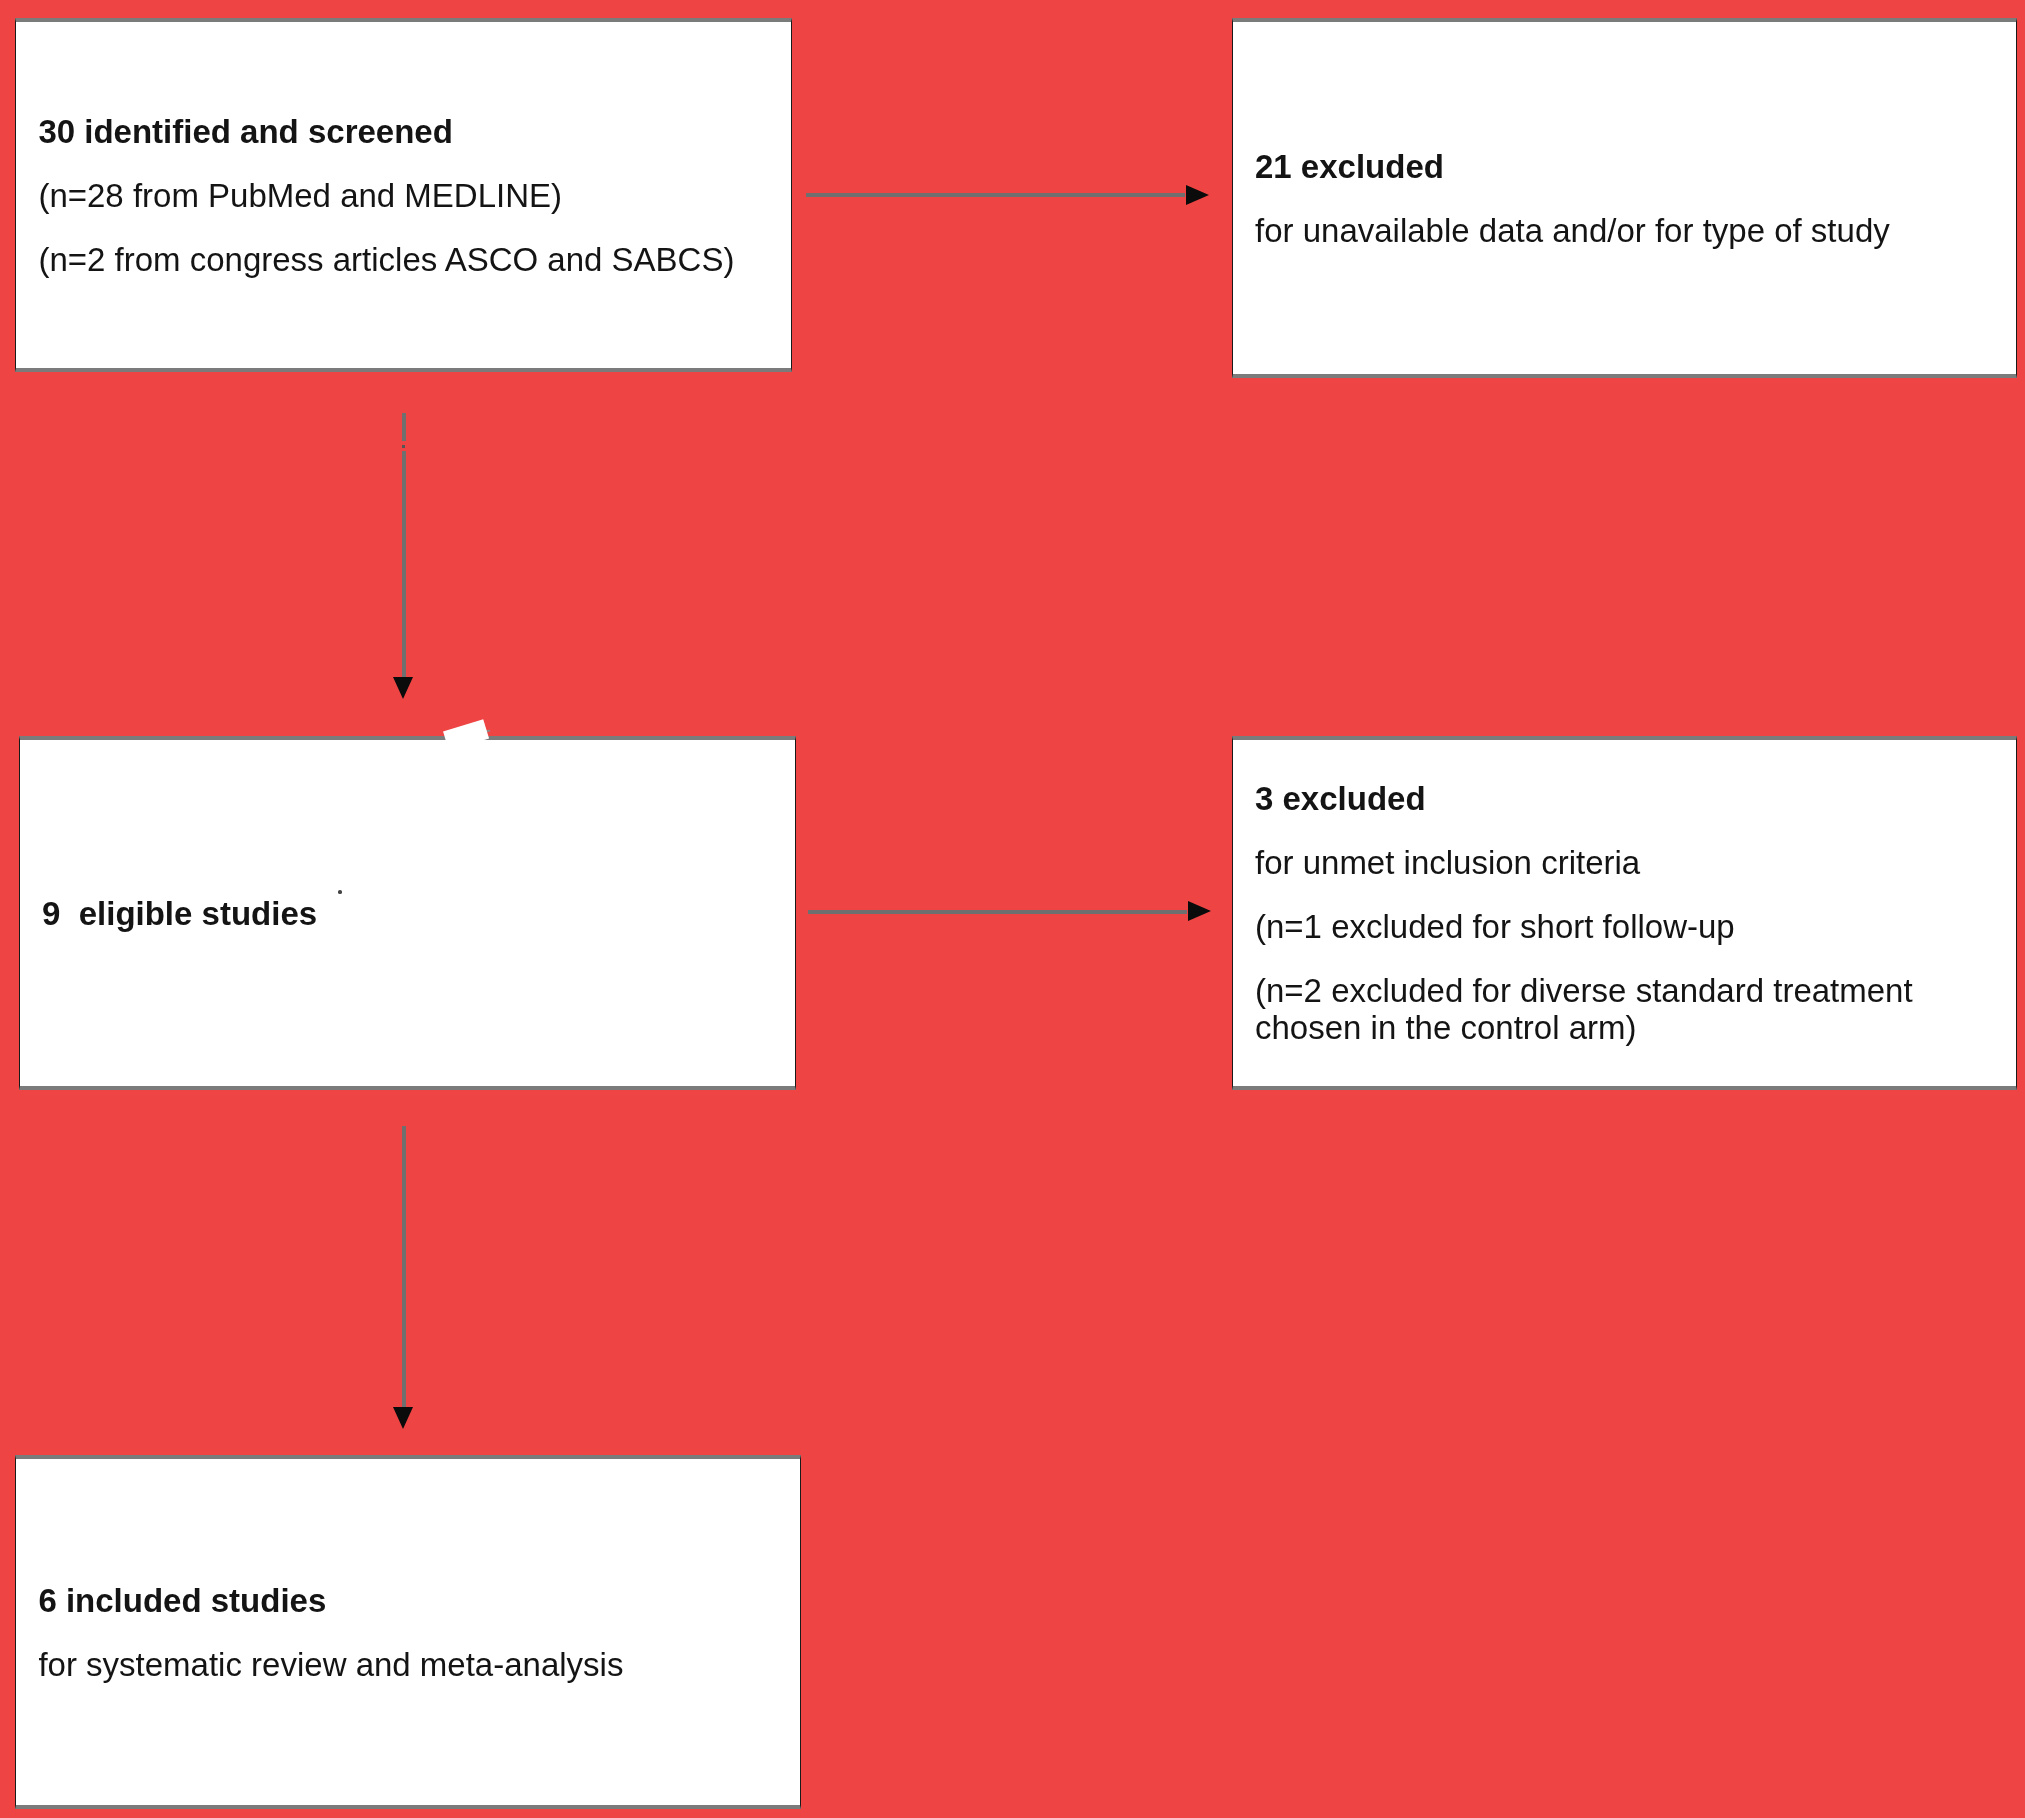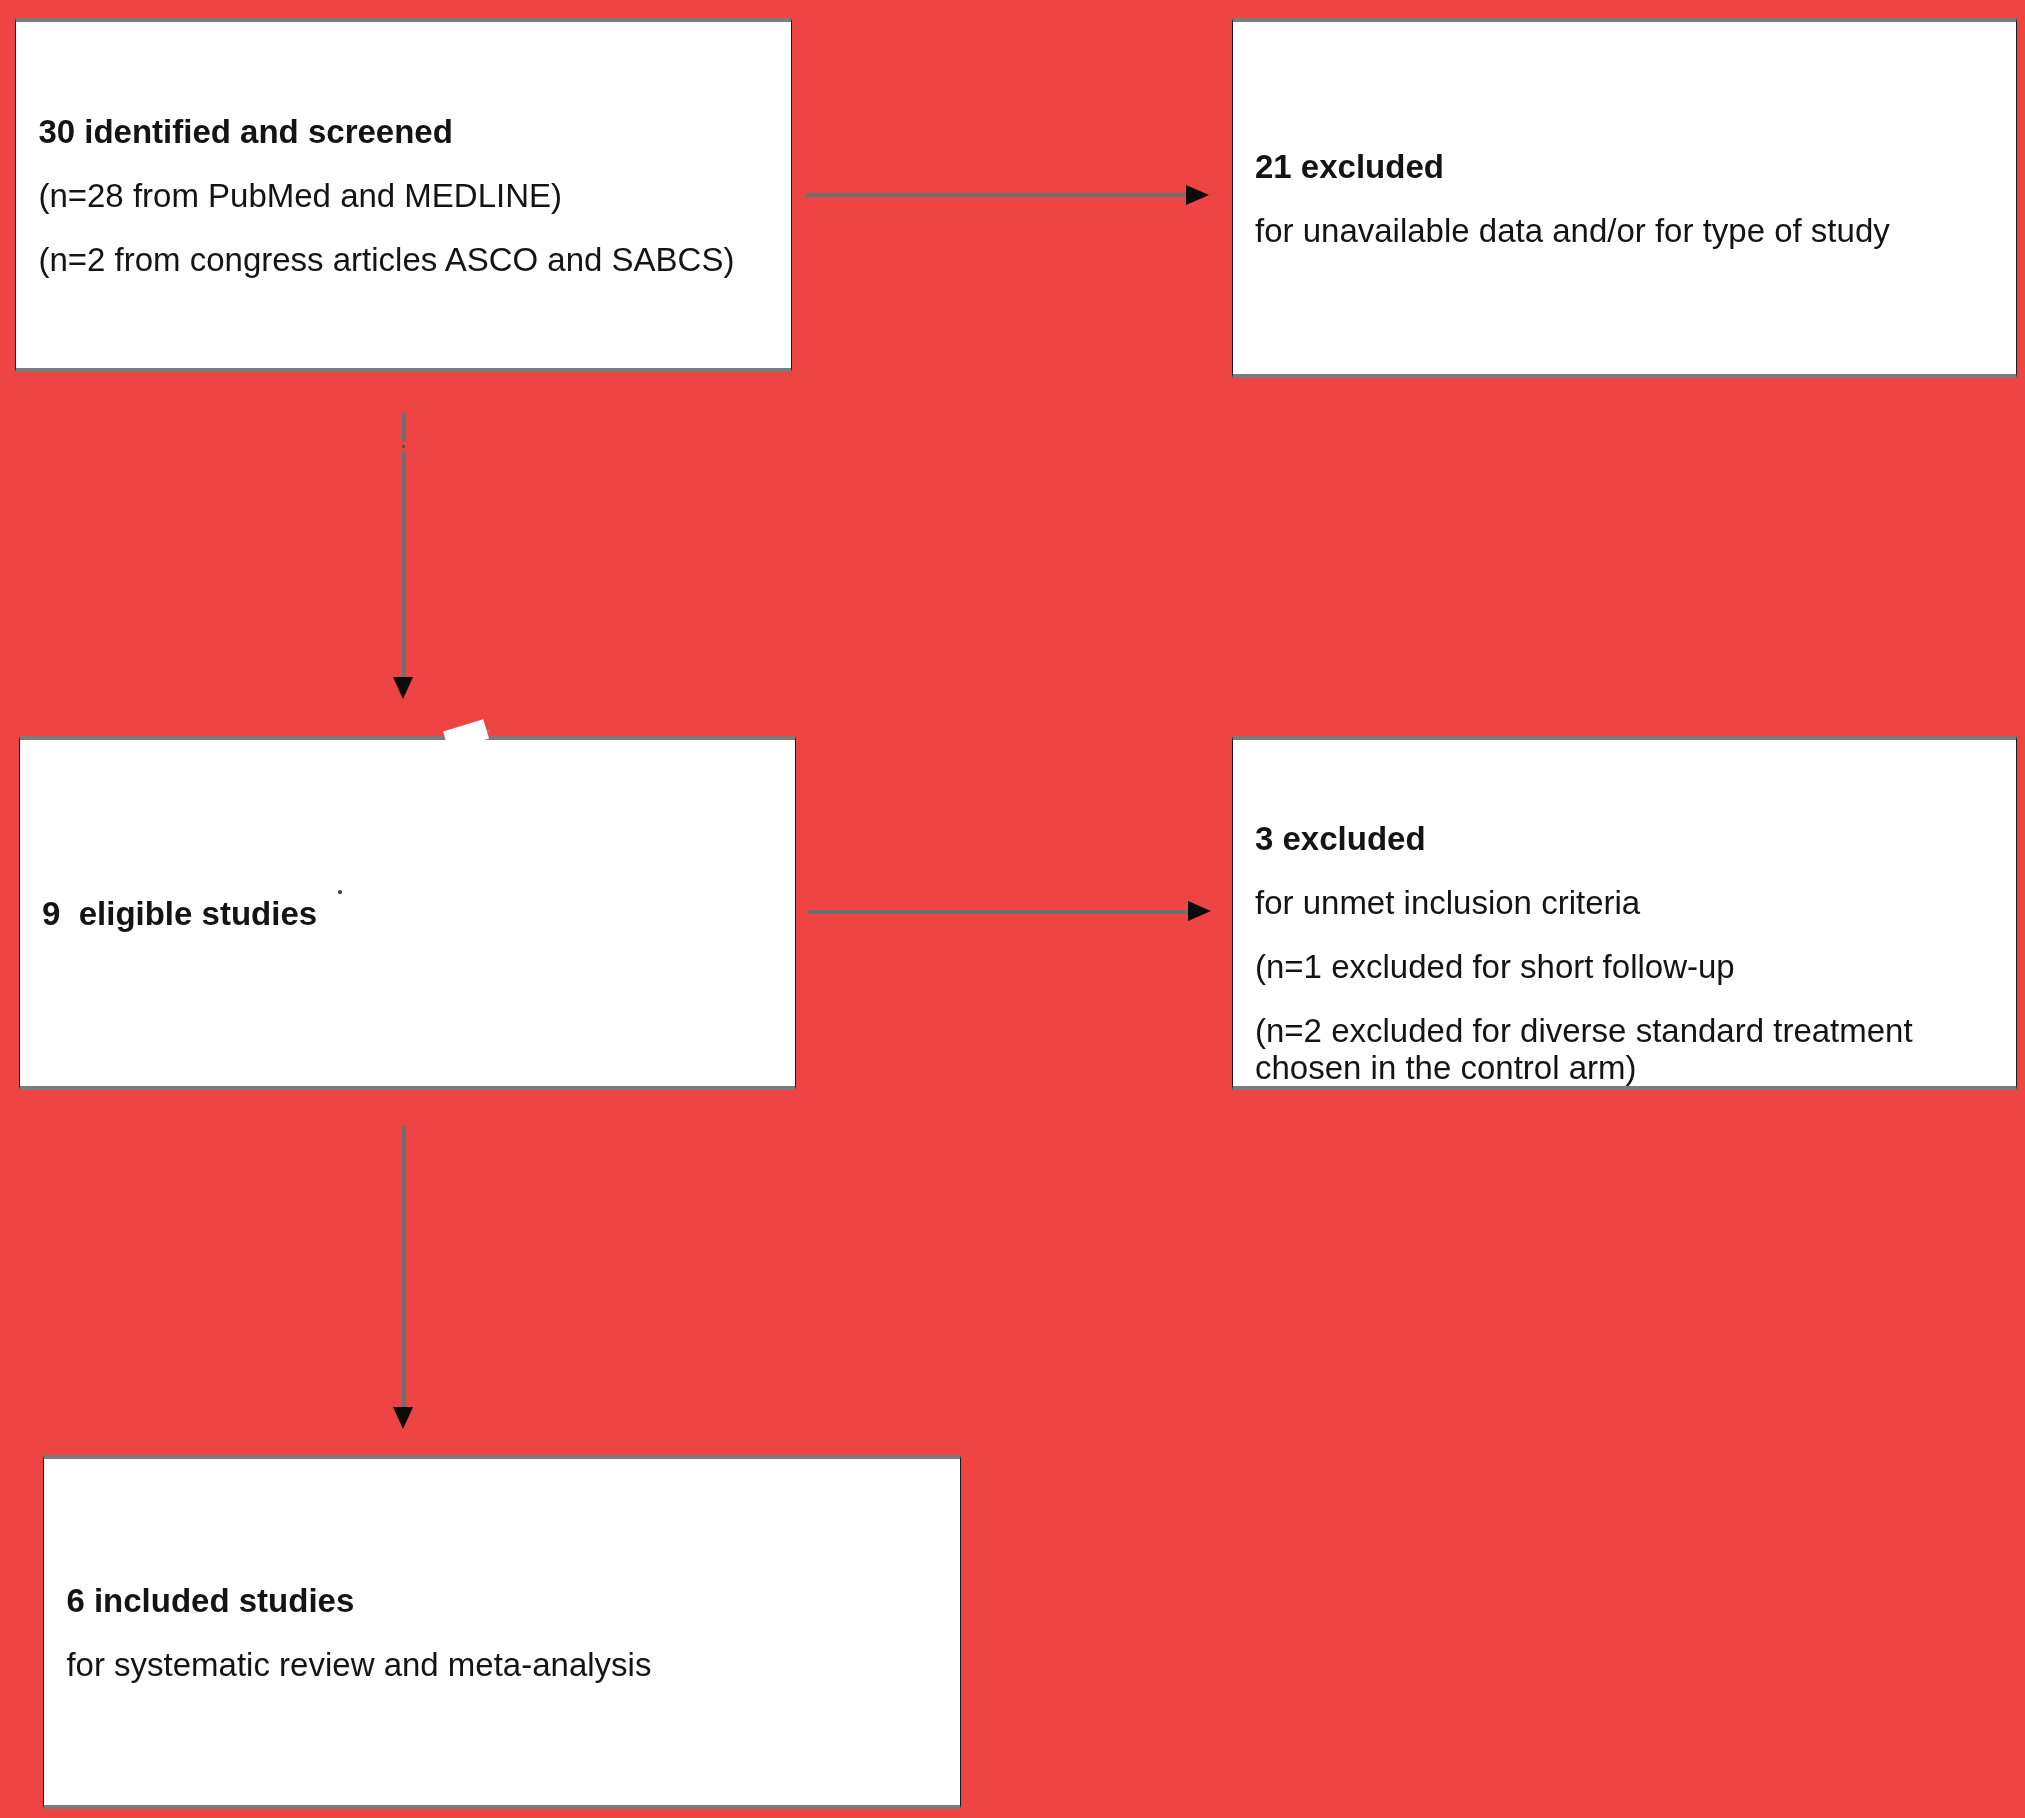--- a/index.html
+++ b/index.html
@@ -101,22 +101,22 @@
     width: 3.7px;
     height: 3.7px;
     background: #444444;
     border-radius: 50%;
   }
 
   
   #box-identified { left: 15.4px;   top: 18.4px;   width: 777px; height: 354px; }
   #box-excluded-screening { left: 1232px; top: 18.4px;   width: 785px; height: 360px; }
   #box-eligible   { left: 19px;   top: 736px; width: 777px; height: 354px; }
-  #box-excluded-eligibility { left: 1232px; top: 736px; width: 785px; height: 354px; justify-content: flex-end; }
-  #box-included   { left: 15.4px;   top: 1455px; width: 918px; height: 354px; margin-left: 28px; }
+  #box-excluded-eligibility { left: 1232px; top: 736px; width: 785px; height: 354px; }
+  #box-included   { left: 15.4px;   top: 1455px; width: 786px; height: 354px; }
 </style>
 </head>
 <body>
 
 <div id="canvas">
 
   <div class="box" id="box-identified">
     <div class="line title">30 identified and screened</div>
     <div class="line">(n=28 from PubMed and MEDLINE)</div>
     <div class="line">(n=2 from congress articles ASCO and SABCS)</div>

